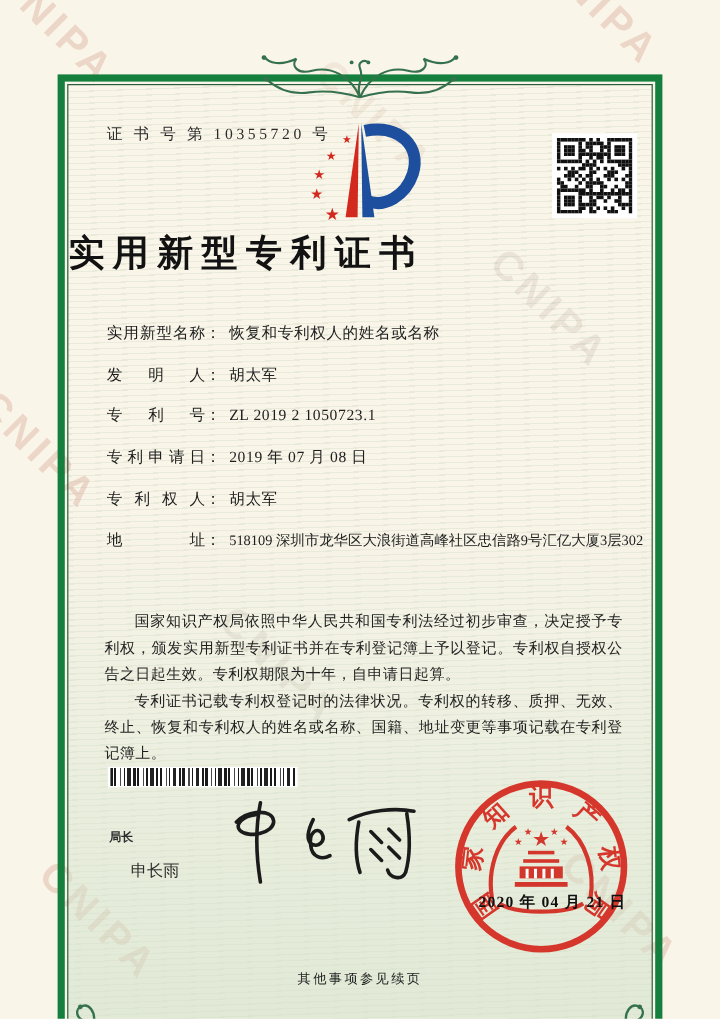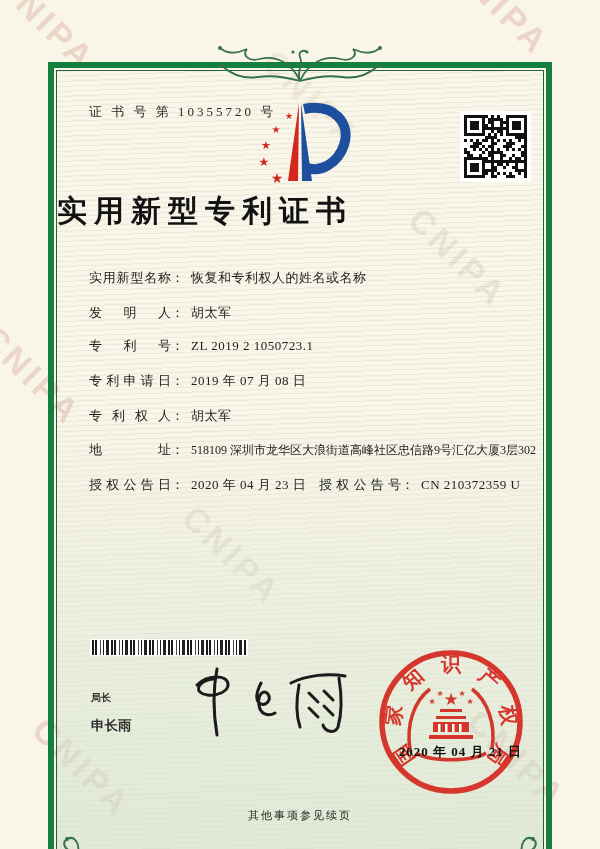--- a/index.html
+++ b/index.html
@@ -61,21 +61,21 @@
   
   .barcode{position:absolute;left:33px;top:568px;width:158px;height:17px;background:#fff;padding:1px 2px;box-sizing:border-box;}
   .bars{height:100%;
     background:repeating-linear-gradient(90deg,
       #1a1a1a 0 2px,#fff 2px 3px,#1a1a1a 3px 5px,#fff 5px 8px,
       #4a4a4a 8px 9px,#fff 9px 11px,#1a1a1a 11px 12px,#fff 12px 14px,
       #222 14px 17px,#fff 17px 19px);
   }
   
   .leader-title{position:absolute;left:34px;top:620px;font-family:"Liberation Sans","DejaVu Sans",sans-serif;font-size:10px;font-weight:700;color:#2d2d2d;}
-  .leader-name{position:absolute;left:34px;top:646px;font-family:"Liberation Sans","DejaVu Sans",sans-serif;font-size:13.5px;font-weight:700;color:#2d2d2d;}
+  .leader-name{position:absolute;left:52px;top:646px;font-family:"Liberation Sans","DejaVu Sans",sans-serif;font-size:13.5px;font-weight:400;color:#2d2d2d;}
   .signature{position:absolute;left:116px;top:590px;z-index:3;}
   
   .seal{position:absolute;left:309px;top:566px;z-index:3;}
   .seal-date{
     position:absolute;left:300px;top:672px;width:165px;text-align:right;z-index:4;
     font-size:13px;font-weight:600;color:#101010;letter-spacing:1px;
   }
   
   .page-no{position:absolute;left:0;right:0;top:712px;text-align:center;font-size:11.5px;color:#2a2a2a;letter-spacing:1px;}
   .cont-note{position:absolute;left:0;right:0;top:808px;text-align:center;font-size:11px;color:#1f1f1f;letter-spacing:2px;z-index:2;font-family:Liberation Serif, serif;}
@@ -423,30 +423,26 @@
       </div>
       <div class="frow" style="top:103px">
         <span class="flabel">专利申请日</span><span class="fcolon">：</span><span class="fvalue">2019 年 07 月 08 日</span>
       </div>
       <div class="frow" style="top:138px">
         <span class="flabel">专利权人</span><span class="fcolon">：</span><span class="fvalue">胡太军</span>
       </div>
       <div class="frow addr" style="top:172px">
         <span class="flabel">地址</span><span class="fcolon">：</span><span class="fvalue">518109 深圳市龙华区大浪街道高峰社区忠信路9号汇亿大厦3层302</span>
       </div>
-      <div class="frow" style="top:207px">
-        <span>
-          <span class="flabel">授权公告日</span><span class="fcolon">：</span><span class="fvalue">2020 年 04 月 23 日</span>
-        </span>
-        <span class="pair2">
-          <span class="flabel">授权公告号</span><span class="fcolon">：</span><span class="fvalue">CN 210372359 U</span>
-        </span>
-      </div>
     </div>
 
+    <div class="paras">
+      <p>国家知识产权局依照中华人民共和国专利法经过初步审查，决定授予专利权，颁发实用新型专利证书并在专利登记簿上予以登记。专利权自授权公告之日起生效。专利权期限为十年，自申请日起算。</p>
+      <p>专利证书记载专利权登记时的法律状况。专利权的转移、质押、无效、终止、恢复和专利权人的姓名或名称、国籍、地址变更等事项记载在专利登记簿上。</p>
+    </div>
 
     <div class="barcode">
         <div class="bars"></div>
       </div>
 
     <div class="leader-title">局长</div>
     <div class="leader-name">申长雨</div>
 
     <svg class="signature" width="196" height="86" viewBox="0 0 196 86">
       <g fill="none" stroke="#1b1b1b" stroke-width="3" stroke-linecap="round">

